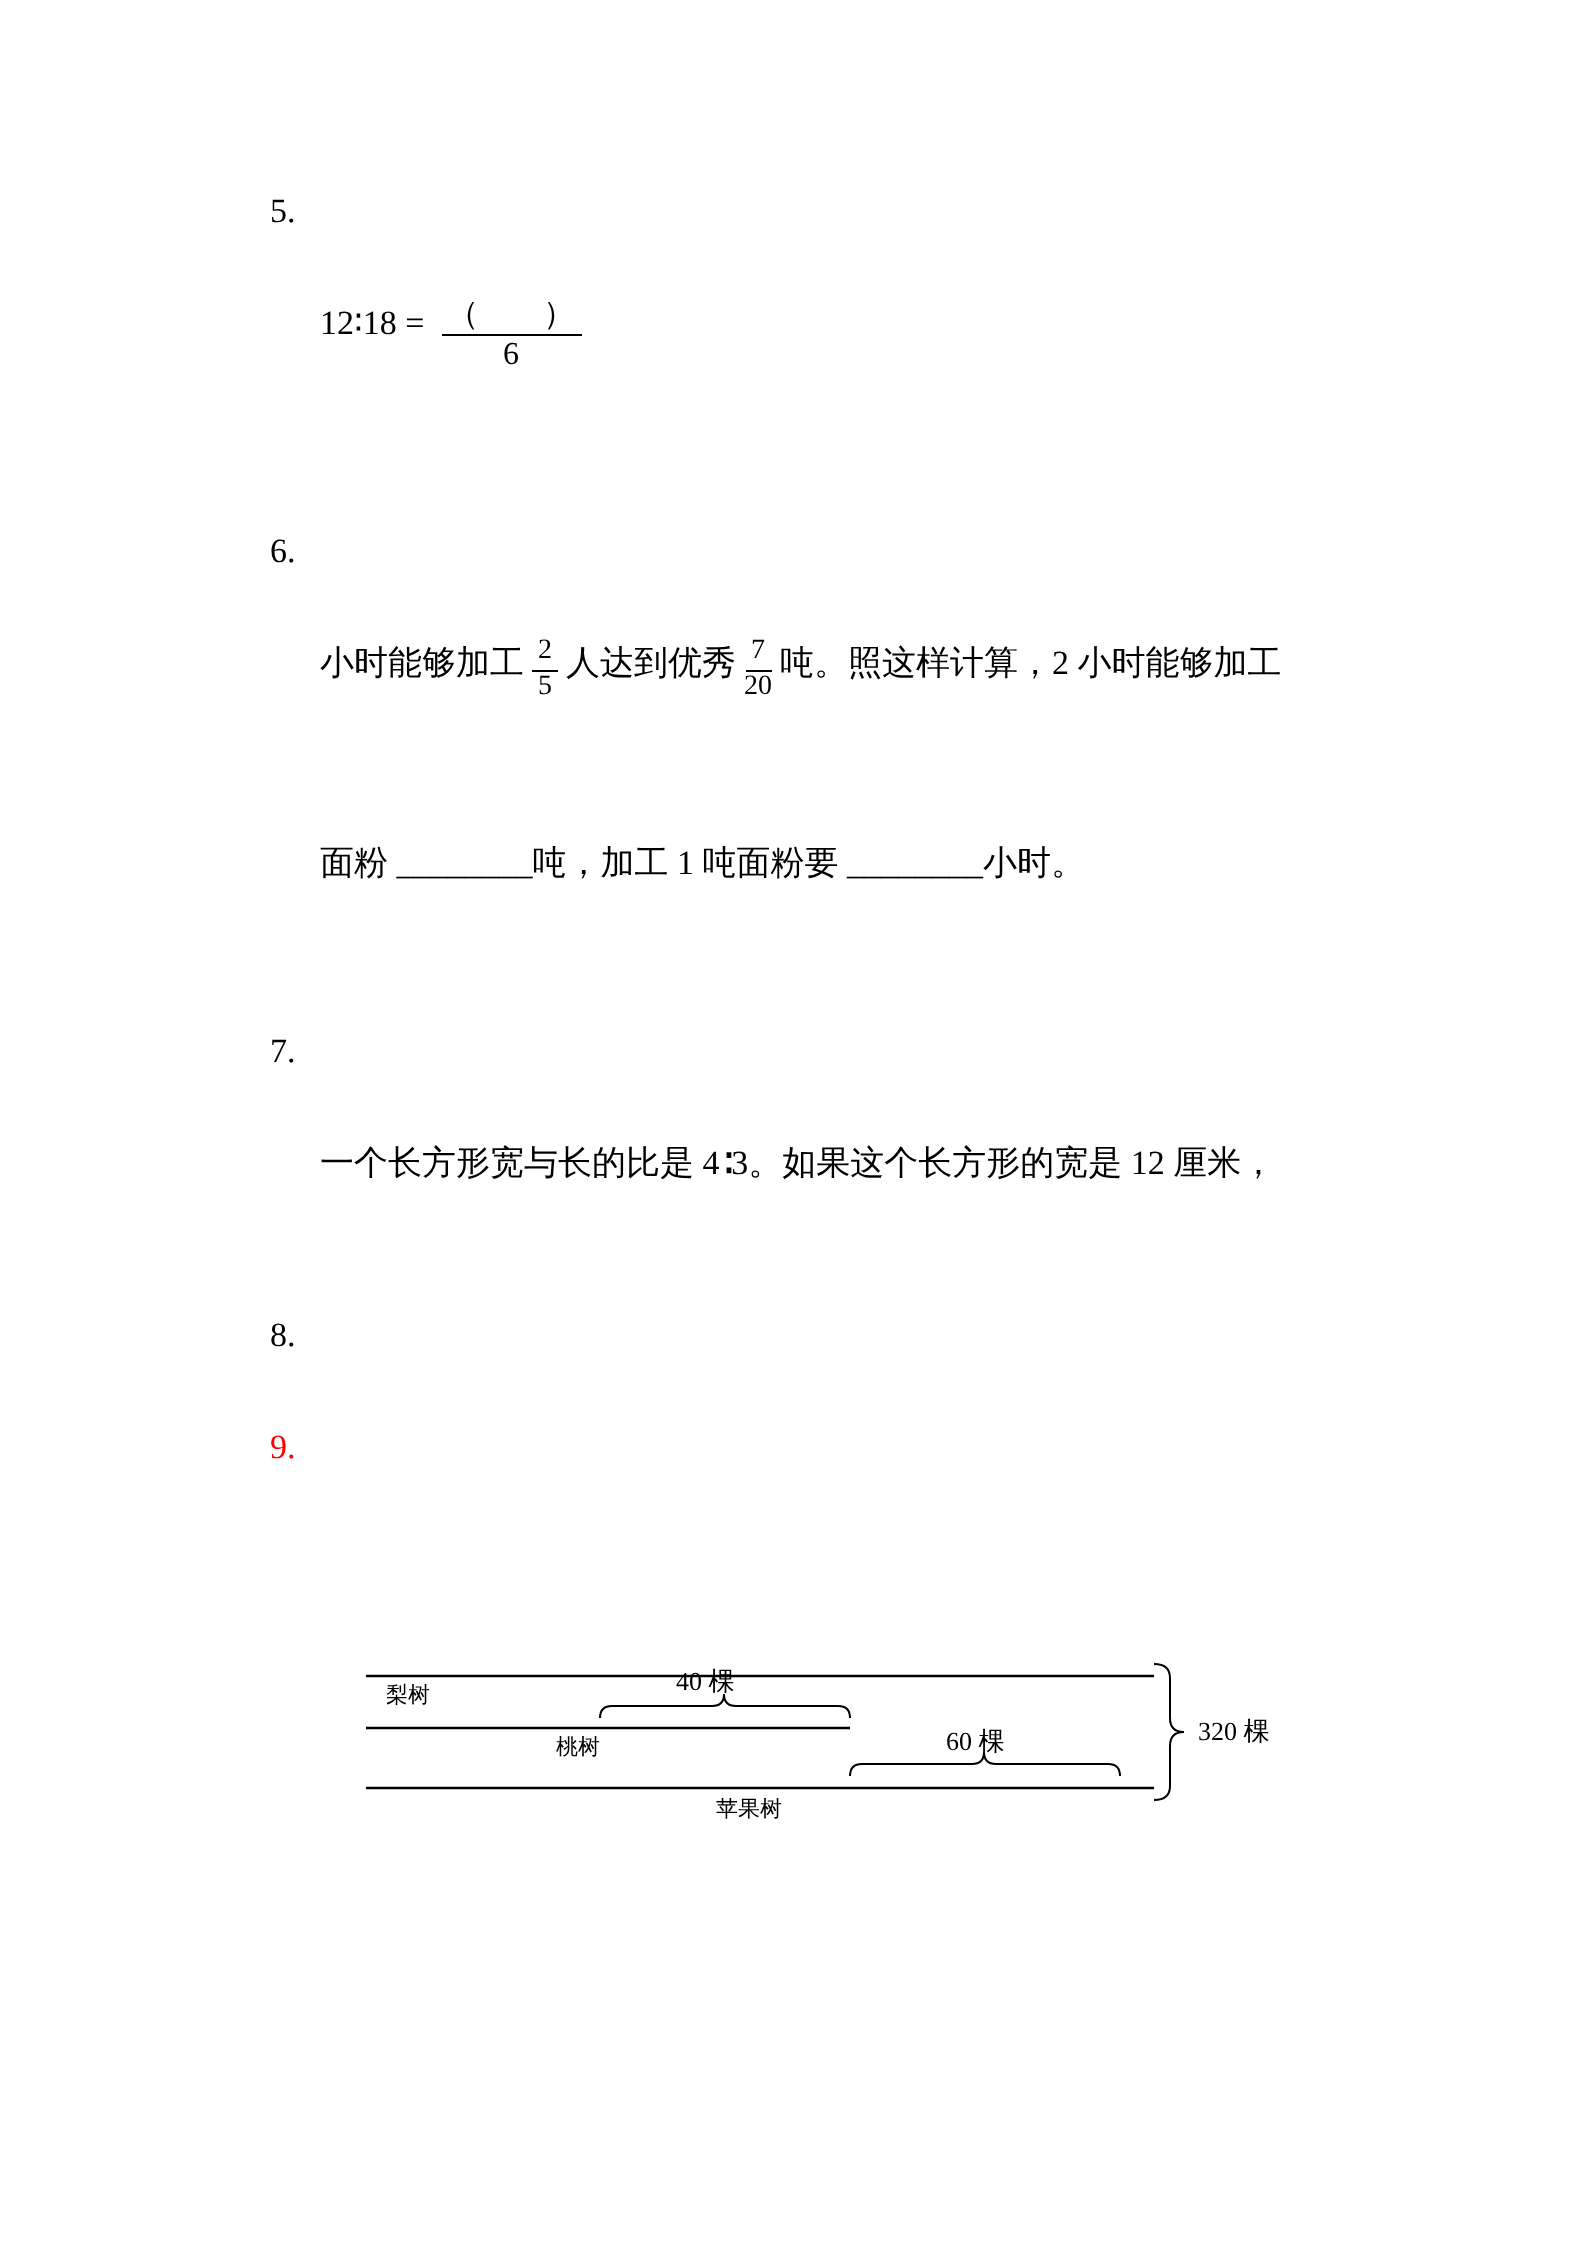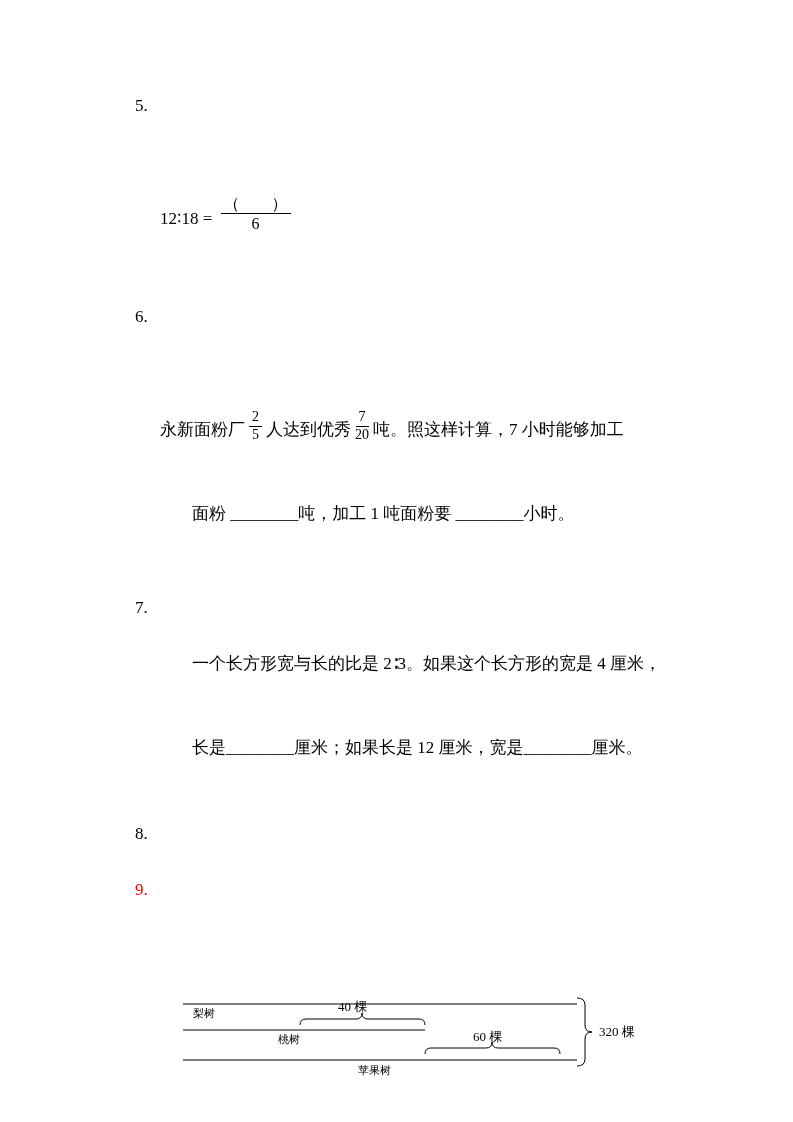--- a/index.html
+++ b/index.html
@@ -9,22 +9,22 @@
     background:#ffffff;
     font-family:"Liberation Serif","DejaVu Serif",serif;
     font-size:17px;line-height:28px;color:#000;
     overflow:hidden;
     box-sizing:border-box;
   }
   .content{padding:92px 88px 0 135px;box-sizing:border-box;}
   .item{display:flex;}
   .inum{flex:none;width:25px;}
   .ibody{flex:1;white-space:pre-wrap;}
-  .line{white-space:pre-wrap;margin-left:32px;}
-  .fline{display:flex;align-items:flex-end;white-space:pre-wrap;min-height:44px;margin-top:41px;}
+  .line{white-space:pre-wrap;}
+  .fline{display:flex;align-items:flex-start;white-space:pre-wrap;min-height:44px;}
   .frac{display:inline-flex;flex-direction:column;align-items:center;
         vertical-align:middle;margin:0 4px;line-height:1.2;font-size:14px;}
   .frac .fn{display:block;border-bottom:1px solid #000;padding:0 3px;text-align:center;}
   .frac .fd{display:block;text-align:center;}
   .frac-big{font-size:16px;}
   .mb14{margin-bottom:14px;} .mb10{margin-bottom:10px;} .mb2{margin-bottom:2px;}
   .item9 .inum{color:#ff0000;}
   .diagram-wrap{margin:4px 0 12px 15px;}
   .seg{stroke:#000;stroke-width:1.2;}
   .brace{fill:none;stroke:#000;stroke-width:1;}
@@ -44,35 +44,34 @@
           <span>12∶18 = </span>
           <span class="frac frac-big"><span class="fn">（　　）</span><span class="fd">6</span></span>
         </div>
       </div>
     </div>
 
     <div class="item mb10">
       <span class="inum">6.</span>
       <div class="ibody">
         <div class="fline">
-          <span>永新面粉厂</span>
+          <span>小时能够加工</span>
           <span class="frac"><span class="fn">2</span><span class="fd">5</span></span>
           <span>人达到优秀</span>
           <span class="frac"><span class="fn">7</span><span class="fd">20</span></span>
-          <span>吨。照这样计算，7 小时能够加工</span>
+          <span>吨。照这样计算，2 小时能够加工</span>
         </div>
         <div class="line">面粉 ________吨，加工 1 吨面粉要 ________小时。</div>
       </div>
     </div>
 
     <div class="item mb2">
       <span class="inum">7.</span>
       <div class="ibody">
-        <div class="line">一个长方形宽与长的比是 2∶3。如果这个长方形的宽是 4 厘米，</div>
-        <div class="line">长是________厘米；如果长是 12 厘米，宽是________厘米。</div>
+        <div class="line">一个长方形宽与长的比是 4∶3。如果这个长方形的宽是 12 厘米，</div>
       </div>
     </div>
 
     <div class="item">
       <span class="inum">8.</span>
       <div class="ibody">
       </div>
     </div>
 
     <div class="item item9">

